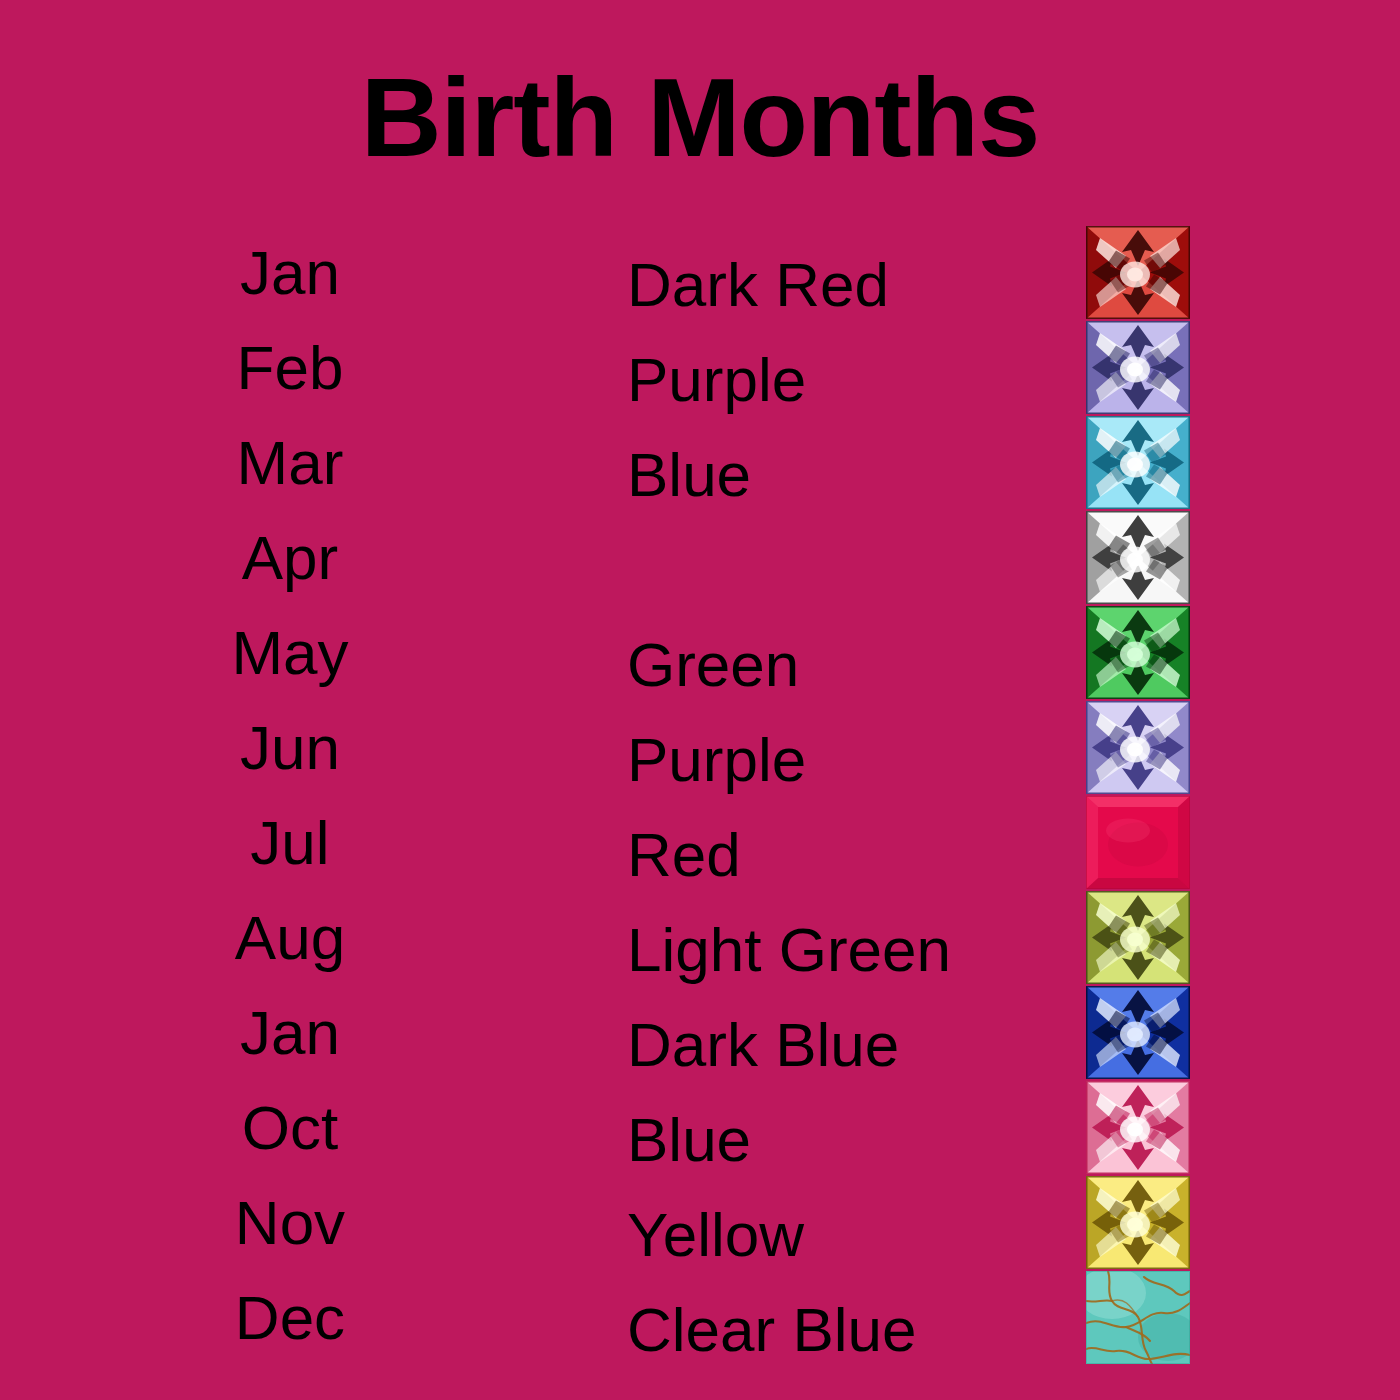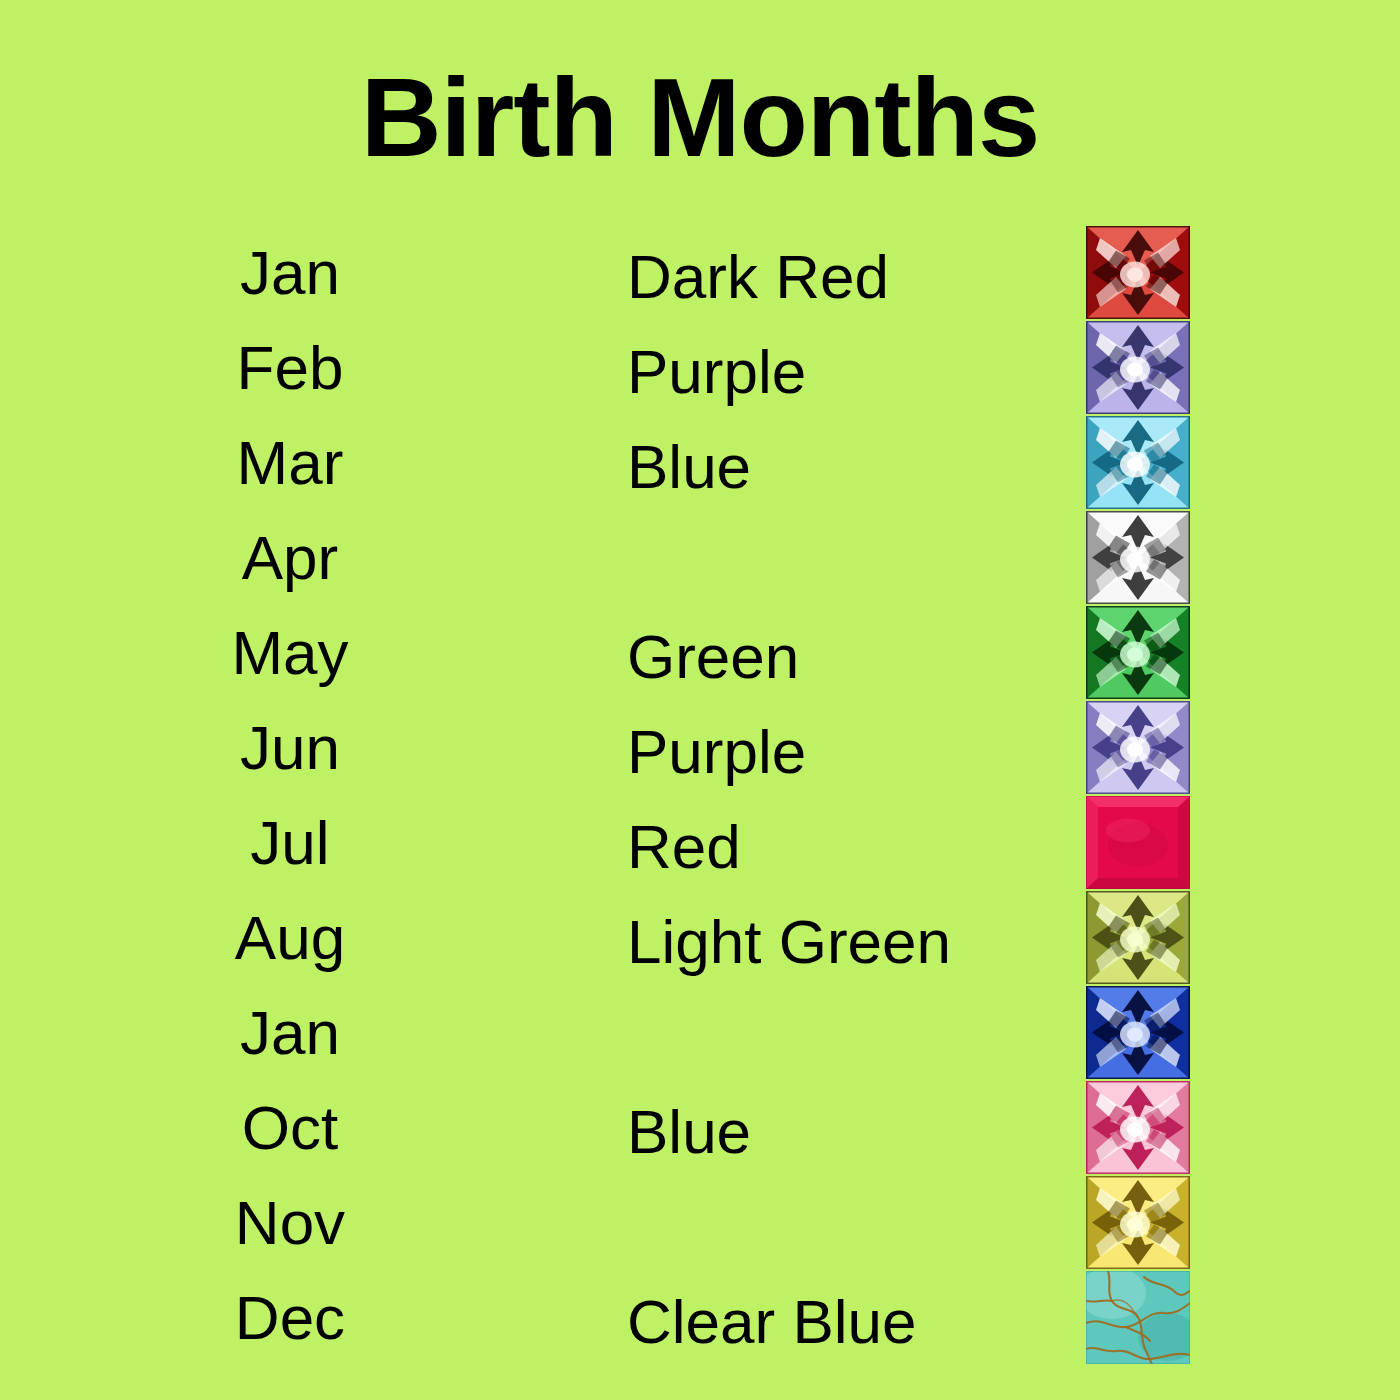--- a/index.html
+++ b/index.html
@@ -4,21 +4,21 @@
 <style>
   html, body {
     margin: 0;
     padding: 0;
     background: #ffffff;
   }
   #page {
     position: relative;
     width: 1400px;
     height: 1400px;
-    background: #bef264;
+    background: #be185d;
     overflow: hidden;
     font-family: "Liberation Sans", sans-serif;
   }
 
   
   #title {
     position: absolute;
     left: 0;
     top: 62px;
     width: 1400px;
@@ -52,21 +52,21 @@
     height: 95px;
     line-height: 95px;
     text-align: center;
     font-size: 62px;
     color: #000000;
     white-space: nowrap;
   }
   .colorname {
     position: absolute;
     left: 627px;
-    top: 4px;
+    top: 12px;
     height: 95px;
     line-height: 95px;
     text-align: left;
     font-size: 62px;
     color: #000000;
     white-space: nowrap;
   }
   .gem {
     position: absolute;
     left: 1086px;
@@ -292,20 +292,21 @@
             <polygon points="72,26.5 58,34.5 66,46.5 80,38.5" fill="#3f4410" opacity="0.45"></polygon>
             <polygon points="32,66.5 46,58.5 38,46.5 24,54.5" fill="#3f4410" opacity="0.42"></polygon>
             <ellipse cx="49" cy="48.5" rx="15" ry="13" fill="#f7ffd0" opacity="0.80"></ellipse>
             <ellipse cx="49" cy="48.5" rx="8" ry="7" fill="#f7ffd0" opacity="0.95"></ellipse>
             <rect x="0" y="0" width="104" height="93" fill="none" stroke="#3f4410" stroke-width="3" opacity="0.85"></rect>
           </svg>
         </div>
       </div>
       <div class="row">
         <div class="month">Jan</div>
+        <div class="colorname">Dark Blue</div>
         <div class="gem">
           <svg viewBox="0 0 104 93" xmlns="http://www.w3.org/2000/svg">
             <rect x="0" y="0" width="104" height="93" fill="#1540cf"></rect>
             <polygon points="0,0 104,0 52,46.5" fill="#6e93f2" opacity="0.72"></polygon>
             <polygon points="0,93 104,93 52,46.5" fill="#6e93f2" opacity="0.55"></polygon>
             <polygon points="0,0 0,93 52,46.5" fill="#020a34" opacity="0.40"></polygon>
             <polygon points="104,0 104,93 52,46.5" fill="#020a34" opacity="0.30"></polygon>
             <polygon points="52,4 36,26 45,24 52,40 59,24 68,26" fill="#020a34" opacity="0.92"></polygon>
             <polygon points="52,89 36,67 45,69 52,53 59,69 68,67" fill="#020a34" opacity="0.92"></polygon>
             <polygon points="6,46.5 26,32.5 24,40.5 40,46.5 24,52.5 26,60.5" fill="#020a34" opacity="0.85"></polygon>
@@ -347,20 +348,21 @@
             <polygon points="72,26.5 58,34.5 66,46.5 80,38.5" fill="#b9134e" opacity="0.45"></polygon>
             <polygon points="32,66.5 46,58.5 38,46.5 24,54.5" fill="#b9134e" opacity="0.42"></polygon>
             <ellipse cx="49" cy="48.5" rx="15" ry="13" fill="#ffffff" opacity="0.80"></ellipse>
             <ellipse cx="49" cy="48.5" rx="8" ry="7" fill="#ffffff" opacity="0.95"></ellipse>
             <rect x="0" y="0" width="104" height="93" fill="none" stroke="#b9134e" stroke-width="3" opacity="0.85"></rect>
           </svg>
         </div>
       </div>
       <div class="row">
         <div class="month">Nov</div>
+        <div class="colorname">Yellow</div>
         <div class="gem">
           <svg viewBox="0 0 104 93" xmlns="http://www.w3.org/2000/svg">
             <rect x="0" y="0" width="104" height="93" fill="#f2dc3c"></rect>
             <polygon points="0,0 104,0 52,46.5" fill="#fdf3a0" opacity="0.72"></polygon>
             <polygon points="0,93 104,93 52,46.5" fill="#fdf3a0" opacity="0.55"></polygon>
             <polygon points="0,0 0,93 52,46.5" fill="#6a5405" opacity="0.40"></polygon>
             <polygon points="104,0 104,93 52,46.5" fill="#6a5405" opacity="0.30"></polygon>
             <polygon points="52,4 36,26 45,24 52,40 59,24 68,26" fill="#6a5405" opacity="0.92"></polygon>
             <polygon points="52,89 36,67 45,69 52,53 59,69 68,67" fill="#6a5405" opacity="0.92"></polygon>
             <polygon points="6,46.5 26,32.5 24,40.5 40,46.5 24,52.5 26,60.5" fill="#6a5405" opacity="0.85"></polygon>

